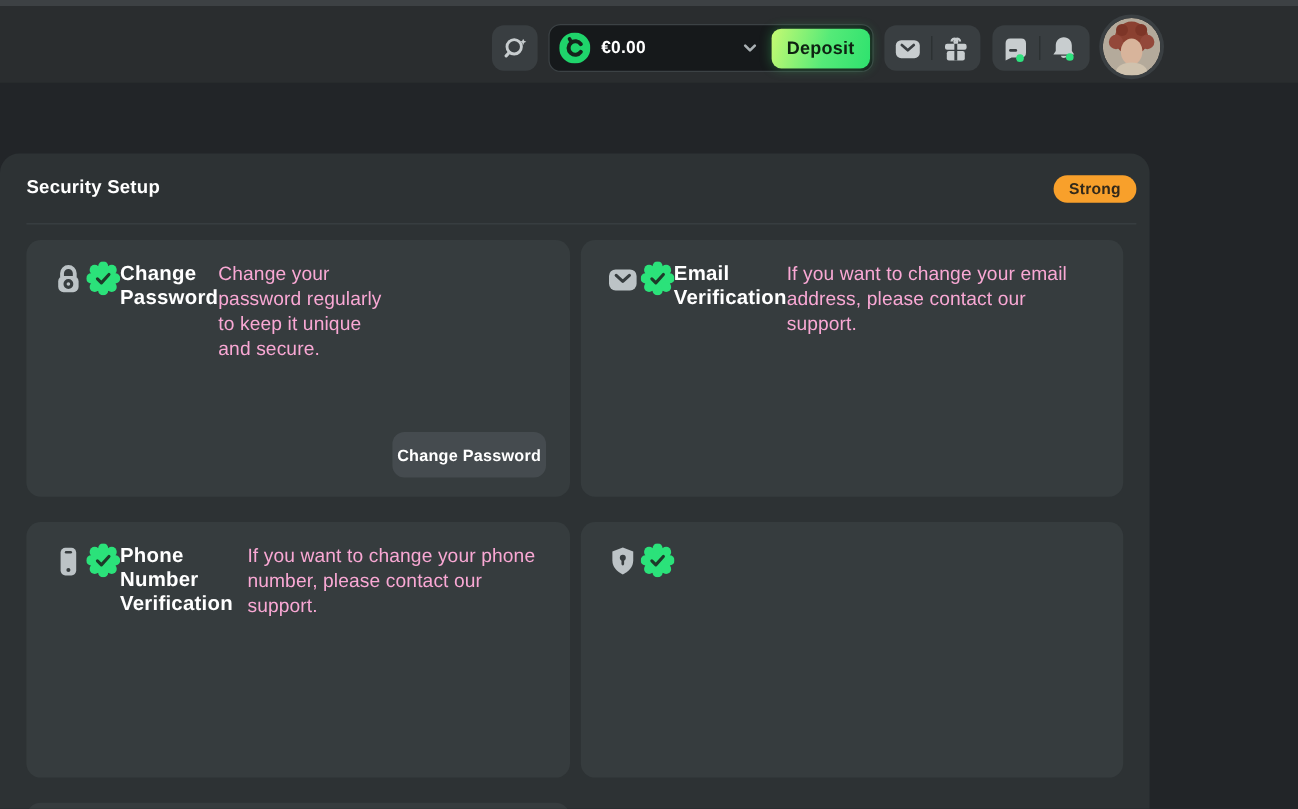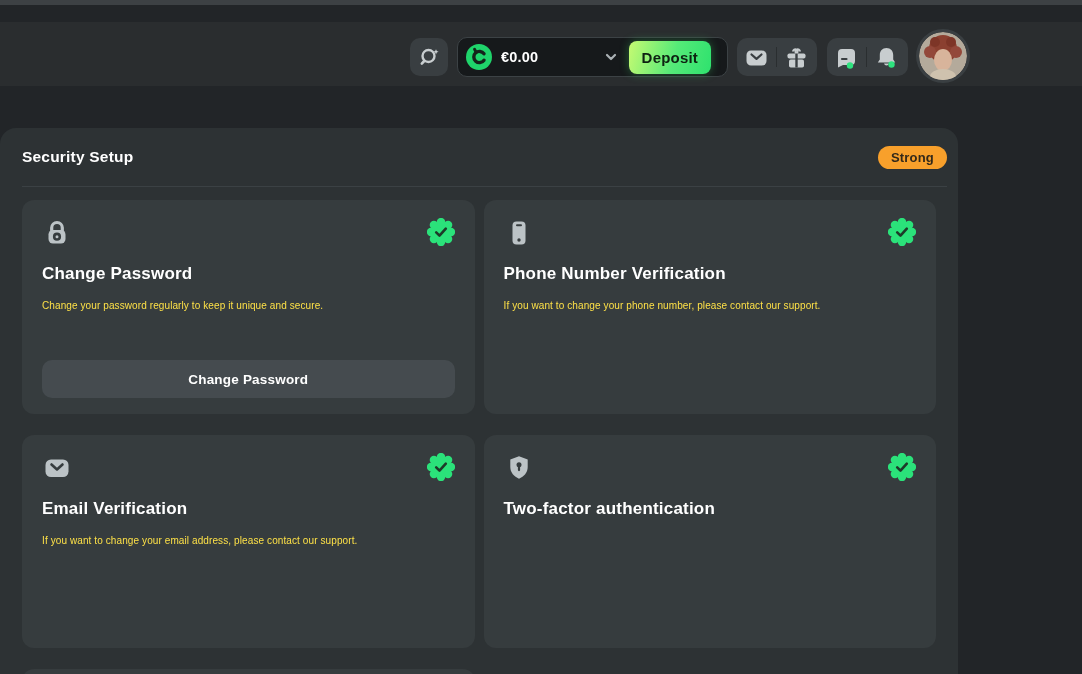--- a/index.html
+++ b/index.html
@@ -8,21 +8,21 @@
     background: #222528;
     font-family: "Liberation Sans", "DejaVu Sans", sans-serif;
     position: relative;
   }
   
   .top-strip {
     position: absolute; left: 0; top: 0; width: 1082px; height: 5px;
     background: #3d4144;
   }
   .header {
-    position: absolute; left: 0; top: 22px; width: 1082px; height: 64px;
+    position: absolute; left: 0; top: 5px; width: 1082px; height: 64px;
     background: #2a2d2f;
   }
   .icon-btn {
     position: absolute; top: 16px; height: 38px;
     background: #393e41; border-radius: 10px;
     display: flex; align-items: center; justify-content: center;
     cursor: pointer;
   }
   .search-btn { left: 410px; width: 38px; }
   .wallet {
@@ -30,21 +30,21 @@
     background: #16191b; border: 1px solid #3c4245; border-radius: 10px;
     display: flex; align-items: center; cursor: pointer;
   }
   .coin { width: 26px; height: 26px; margin-left: 8px; flex: 0 0 auto; }
   .balance {
     color: #ffffff; font-weight: bold; font-size: 14.5px; margin-left: 9px;
     letter-spacing: .2px;
   }
   .wallet-chevron { margin-left: auto; margin-right: 10px; display: flex; }
   .deposit-btn {
-    height: 33px; padding: 0 13px; margin-right: 16px; flex: 0 0 auto;
+    height: 33px; padding: 0 13px; margin-right: 2px; flex: 0 0 auto;
     border: none; border-radius: 8px;
     background: linear-gradient(105deg, #c6fa72 0%, #55ea78 55%, #2ee26e 100%);
     box-shadow: 0 0 10px rgba(62,230,110,.35);
     color: #0e2212; font-weight: bold; font-size: 15px;
     font-family: inherit; letter-spacing: .2px; cursor: pointer;
   }
   .icon-group {
     position: absolute; top: 16px; height: 38px;
     background: #393e41; border-radius: 10px;
     display: flex; align-items: center; cursor: default;
@@ -80,34 +80,34 @@
   }
   .cards {
     position: absolute; left: 22px; top: 72px; width: 914px;
     display: grid; grid-template-columns: 1fr 1fr;
     grid-template-rows: 214px 213px 220px;
     column-gap: 9px; row-gap: 21px;
   }
   .card {
     background: #363c3e; border-radius: 12px;
     padding: 18px 20px 16px 20px;
-    display: flex; flex-direction: column;
+    display: flex; flex-direction: row;
   }
   .card-top {
     display: flex; align-items: flex-start; justify-content: space-between;
     margin-bottom: 16px;
   }
   .card-icon { width: 30px; height: 30px; }
   .verified-badge { width: 28px; height: 28px; }
   .card-title {
     color: #ffffff; font-weight: bold; font-size: 17px;
     letter-spacing: .2px; margin-bottom: 11px;
   }
   .card-desc {
-    color: #fde047; font-size: 10px; line-height: 21px;
+    color: #f9a8d4; font-size: 16px; line-height: 21px;
     padding-right: 8px; letter-spacing: .1px;
   }
   .card-btn {
     margin-top: auto; height: 38px; width: 100%;
     background: #454b4f; border: none; border-radius: 10px;
     color: #ffffff; font-weight: bold; font-size: 13.5px;
     font-family: inherit; letter-spacing: .2px; cursor: pointer;
   }
   .card-partial { padding: 0; }
 </style>
@@ -240,73 +240,73 @@
       </div>
       <div class="card-title">Change Password</div>
       <div class="card-desc">Change your password regularly to keep it unique and secure.</div>
       <button class="card-btn">Change Password</button>
     </div>
 
     <div class="card">
       <div class="card-top">
         <span class="card-icon">
           <svg width="30" height="30" viewBox="0 0 30 30">
-            <rect x="8.5" y="3.5" width="13" height="23" rx="4" fill="#bcc3c6"></rect>
-            <line x1="13" y1="7.2" x2="17" y2="7.2" stroke="#363c3e" stroke-width="2" stroke-linecap="round"></line>
-            <circle cx="15" cy="22" r="1.7" fill="#363c3e"></circle>
+            <rect x="3.5" y="6.5" width="23" height="17.5" rx="5.5" fill="#bcc3c6"></rect>
+            <path d="M9.5 11.5 l5.5 5 5.5-5" fill="none" stroke="#363c3e" stroke-width="2.6" stroke-linecap="round" stroke-linejoin="round"></path>
           </svg>
         </span>
         <span class="verified-badge">
           <svg width="28" height="28" viewBox="0 0 28 28">
             <g fill="#2be27a">
               <circle cx="14" cy="14" r="11"></circle>
               <circle cx="24" cy="14" r="4.2"></circle>
                 <circle cx="21.1" cy="21.1" r="4.2"></circle>
               <circle cx="14" cy="24" r="4.2"></circle>
                 <circle cx="6.9" cy="21.1" r="4.2"></circle>
               <circle cx="4" cy="14" r="4.2"></circle>
                 <circle cx="6.9" cy="6.9" r="4.2"></circle>
               <circle cx="14" cy="4" r="4.2"></circle>
                 <circle cx="21.1" cy="6.9" r="4.2"></circle>
             </g>
             <path d="M9.2 14.4 l3.3 3.3 l6.3-7" fill="none" stroke="#1d3a29" stroke-width="2.6" stroke-linecap="round" stroke-linejoin="round"></path>
           </svg>
         </span>
       </div>
-      <div class="card-title">Phone Number Verification</div>
-      <div class="card-desc">If you want to change your phone number, please contact our support.</div>
+      <div class="card-title">Email Verification</div>
+      <div class="card-desc">If you want to change your email address, please contact our support.</div>
     </div>
 
     <div class="card">
       <div class="card-top">
         <span class="card-icon">
           <svg width="30" height="30" viewBox="0 0 30 30">
-            <rect x="3.5" y="6.5" width="23" height="17.5" rx="5.5" fill="#bcc3c6"></rect>
-            <path d="M9.5 11.5 l5.5 5 5.5-5" fill="none" stroke="#363c3e" stroke-width="2.6" stroke-linecap="round" stroke-linejoin="round"></path>
+            <rect x="8.5" y="3.5" width="13" height="23" rx="4" fill="#bcc3c6"></rect>
+            <line x1="13" y1="7.2" x2="17" y2="7.2" stroke="#363c3e" stroke-width="2" stroke-linecap="round"></line>
+            <circle cx="15" cy="22" r="1.7" fill="#363c3e"></circle>
           </svg>
         </span>
         <span class="verified-badge">
           <svg width="28" height="28" viewBox="0 0 28 28">
             <g fill="#2be27a">
               <circle cx="14" cy="14" r="11"></circle>
               <circle cx="24" cy="14" r="4.2"></circle>
                 <circle cx="21.1" cy="21.1" r="4.2"></circle>
               <circle cx="14" cy="24" r="4.2"></circle>
                 <circle cx="6.9" cy="21.1" r="4.2"></circle>
               <circle cx="4" cy="14" r="4.2"></circle>
                 <circle cx="6.9" cy="6.9" r="4.2"></circle>
               <circle cx="14" cy="4" r="4.2"></circle>
                 <circle cx="21.1" cy="6.9" r="4.2"></circle>
             </g>
             <path d="M9.2 14.4 l3.3 3.3 l6.3-7" fill="none" stroke="#1d3a29" stroke-width="2.6" stroke-linecap="round" stroke-linejoin="round"></path>
           </svg>
         </span>
       </div>
-      <div class="card-title">Email Verification</div>
-      <div class="card-desc">If you want to change your email address, please contact our support.</div>
+      <div class="card-title">Phone Number Verification</div>
+      <div class="card-desc">If you want to change your phone number, please contact our support.</div>
     </div>
 
     <div class="card">
       <div class="card-top">
         <span class="card-icon">
           <svg width="30" height="30" viewBox="0 0 30 30">
             <path d="M15 3.2 l8.7 3.3 v7.4 c0 5.6-3.8 9.5-8.7 11.8 c-4.9-2.3-8.7-6.2-8.7-11.8 V6.5 z" fill="#bcc3c6"></path>
             <circle cx="15" cy="11.8" r="2.5" fill="#363c3e"></circle>
             <rect x="13.9" y="12.8" width="2.2" height="5.4" rx="1.1" fill="#363c3e"></rect>
           </svg>
@@ -321,19 +321,18 @@
                 <circle cx="6.9" cy="21.1" r="4.2"></circle>
               <circle cx="4" cy="14" r="4.2"></circle>
                 <circle cx="6.9" cy="6.9" r="4.2"></circle>
               <circle cx="14" cy="4" r="4.2"></circle>
                 <circle cx="21.1" cy="6.9" r="4.2"></circle>
             </g>
             <path d="M9.2 14.4 l3.3 3.3 l6.3-7" fill="none" stroke="#1d3a29" stroke-width="2.6" stroke-linecap="round" stroke-linejoin="round"></path>
           </svg>
         </span>
       </div>
-      <div class="card-title">Two-factor authentication</div>
     </div>
 
     <div class="card card-partial"></div>
 
   </div>
 </div>
 
 </body></html>

